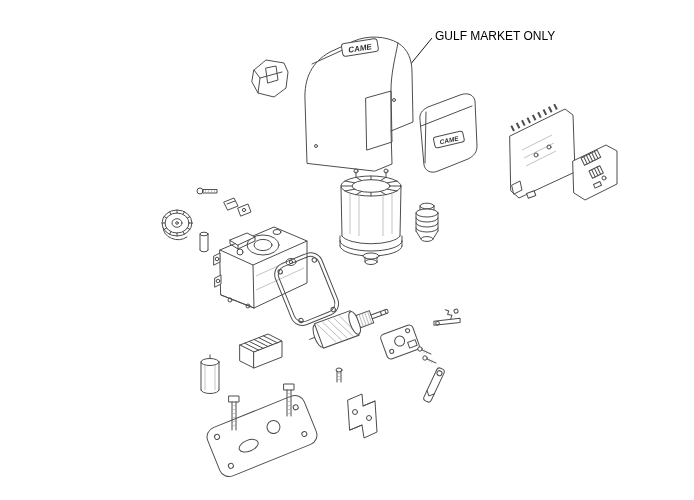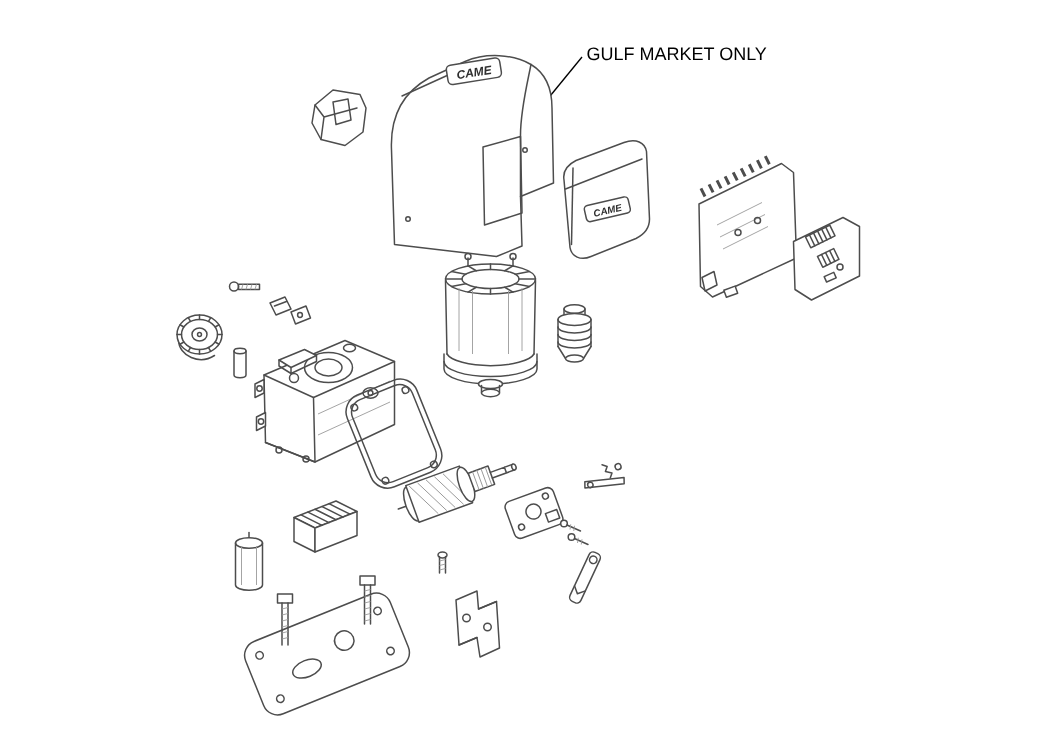--- a/index.html
+++ b/index.html
@@ -1,18 +1,18 @@
 <!DOCTYPE html>
 <html style="--line: #4d4d4d; --bg: #ffffff;"><head>
 <meta charset="utf-8">
 <style>
   * { margin:0; padding:0; box-sizing:border-box; }
   :root { --line:#4d4d4d; --bg:#ffffff; }
   html,body { background:#fff; font-family:"Liberation Sans", sans-serif; }
-  .stage { position:relative; width:600px; height:500px; background:var(--bg); overflow:hidden; }
+  .stage { position:relative; width:600px; height:500px; background:var(--bg); overflow:hidden;margin-left:44px; }
   svg { display:block; }
   .ln  { fill:none; stroke:var(--line); stroke-width:1; stroke-linecap:round; stroke-linejoin:round; }
   .wf  { fill:#ffffff; stroke:var(--line); stroke-width:1; stroke-linecap:round; stroke-linejoin:round; }
   .lt  { fill:none; stroke:#9a9a9a; stroke-width:.6; }
   .comb{ fill:none; stroke:var(--line); stroke-width:2; }
   .callout-line { stroke:#000; stroke-width:.9; fill:none; }
   text.label { font:12px "Liberation Sans", sans-serif; fill:#000; }
   text.logo-lg { font:italic 700 8px "Liberation Sans", sans-serif; fill:#2f2f2f; text-anchor:middle; }
   text.logo-sm { font:italic 700 6.5px "Liberation Sans", sans-serif; fill:#2f2f2f; text-anchor:middle; }
 </style>

